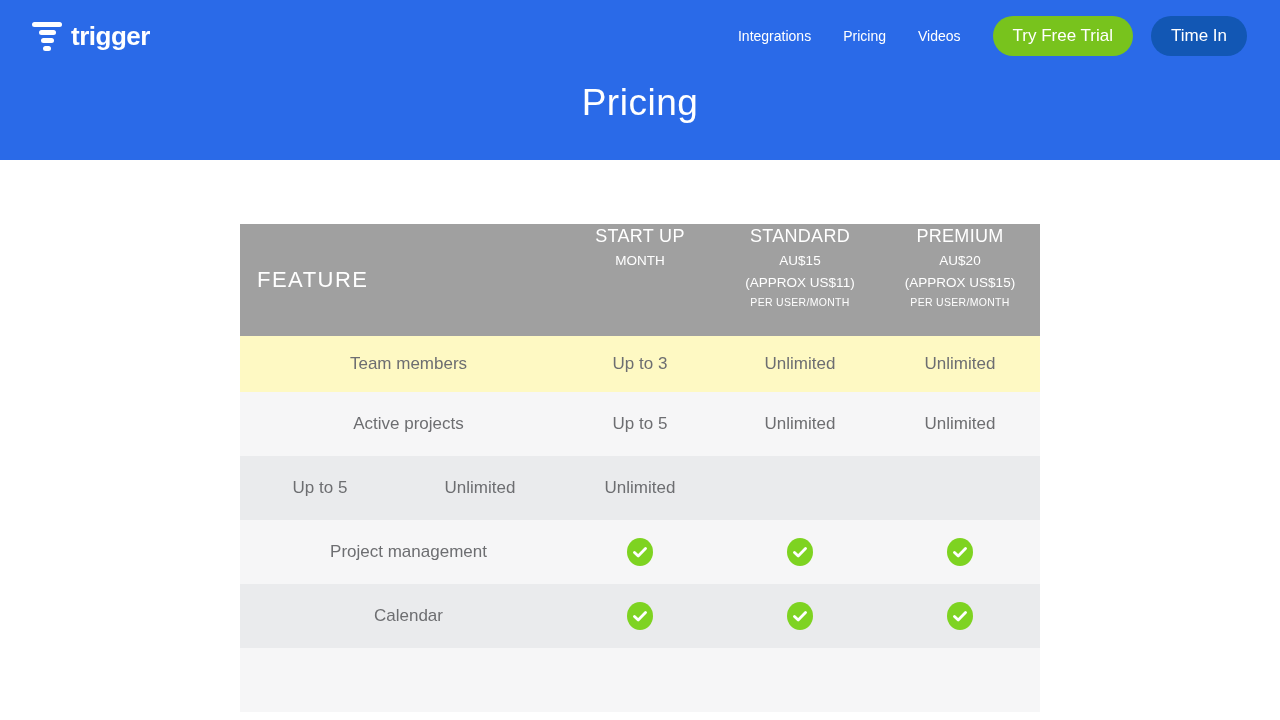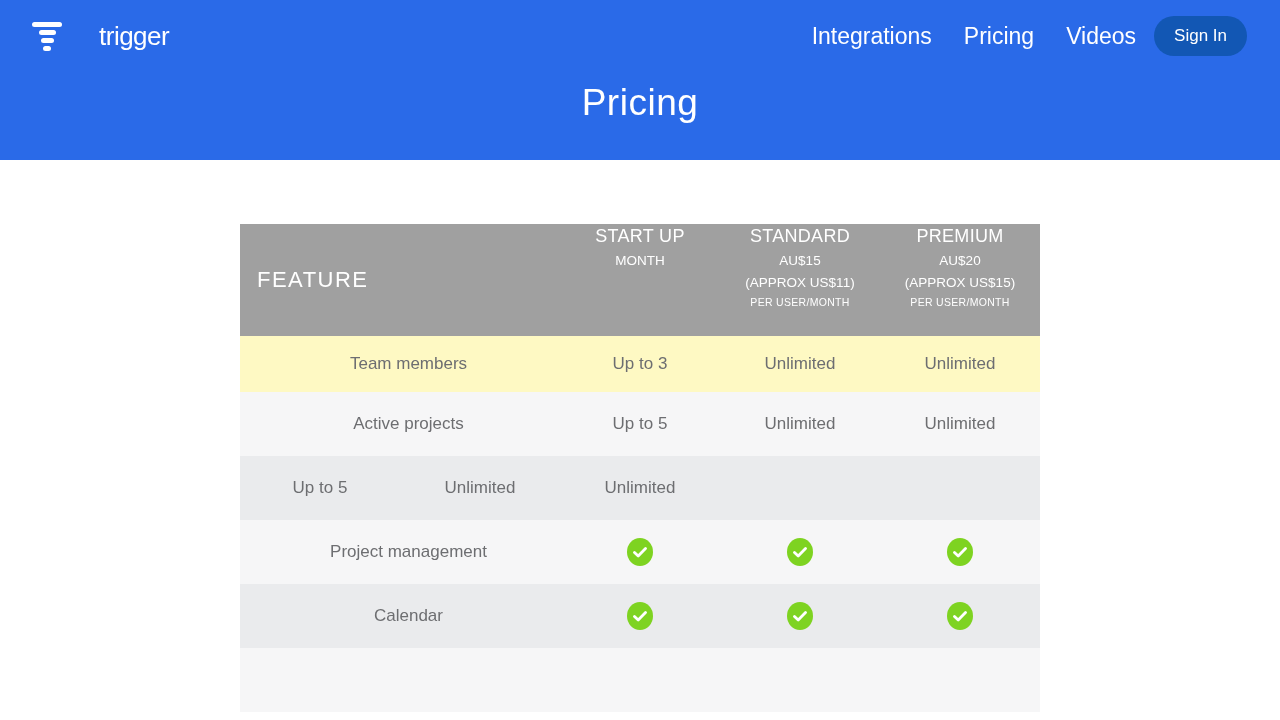--- a/index.html
+++ b/index.html
@@ -23,23 +23,23 @@
   
   .hero { position: relative; height: 160px; background: var(--header-blue); }
   .navbar { display: flex; align-items: center; padding: 16px 33px 0 32px; height: 56px; }
   .logo { display: flex; align-items: center; gap: 9px; cursor: pointer; }
   .logo-icon { width: 30px; height: 32px; display: flex; flex-direction: column; align-items: center; justify-content: center; gap: 3px; }
   .logo-icon .bar { background: #fff; height: 5px; border-radius: 3px; }
   .logo-icon .b1 { width: 30px; }
   .logo-icon .b2 { width: 17px; }
   .logo-icon .b3 { width: 13px; }
   .logo-icon .b4 { width: 8px; }
-  .logo-text { color: #fff; font-size: 26px; font-weight: 400; letter-spacing: -0.5px; line-height: 1; margin-left: 28px; }
+  .logo-text { color: #fff; font-size: 26px; font-weight: 700; letter-spacing: -0.5px; line-height: 1; }
   .nav { margin-left: auto; display: flex; align-items: center; gap: 32px; }
-  .nav-link { color: #fff; font-size: 23px; text-decoration: none; cursor: pointer; }
+  .nav-link { color: #fff; font-size: 14px; text-decoration: none; cursor: pointer; }
   .btn {
     height: 40px; display: flex; align-items: center; padding: 0 20px;
     border-radius: 20px; color: #fff; font-size: 17px; cursor: pointer; text-decoration: none;
     white-space: nowrap;
   }
   .btn-green { background: var(--button-green); }
   .btn-blue  { background: var(--signin-blue); margin-left: -14px; }
   .hero-title {
     position: absolute; top: 82px; left: 0; right: 0;
     margin: 0; text-align: center; color: #fff;
@@ -86,21 +86,22 @@
           <span class="bar b2"></span>
           <span class="bar b3"></span>
           <span class="bar b4"></span>
         </span>
         <span class="logo-text">trigger</span>
       </div>
       <nav class="nav">
         <a class="nav-link">Integrations</a>
         <a class="nav-link">Pricing</a>
         <a class="nav-link">Videos</a>
-        <a class="btn btn-blue">Sign In</a>
+        <a class="btn btn-green">Try Free Trial</a>
+        <a class="btn btn-blue">Time In</a>
       </nav>
     </div>
     <h1 class="hero-title">Pricing</h1>
   </header>
 
   <main>
     <div class="pricing-table">
 
       <div class="thead">
         <div class="cell feature-cell">FEATURE</div>

